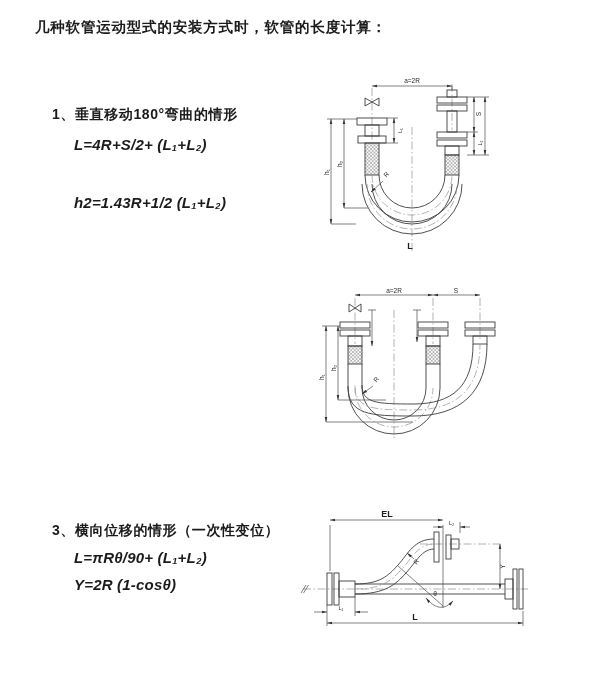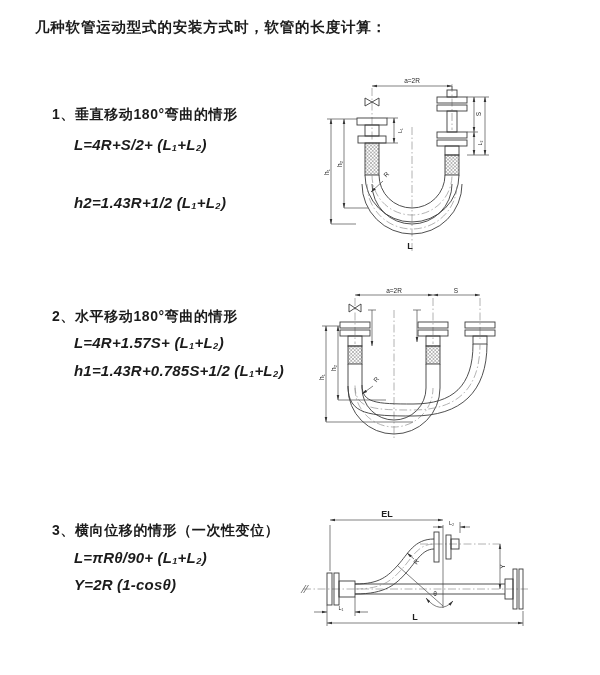--- a/index.html
+++ b/index.html
@@ -21,23 +21,20 @@
 <body>
 
 <div class="page">
 
   <div class="t title">几种软管运动型式的安装方式时，软管的长度计算：</div>
 
   <div class="t h" style="left:52px;top:106px">1、垂直移动180°弯曲的情形</div>
   <div class="t f" style="left:74px;top:136px">L=4R+S/2+ (L₁+L₂)</div>
   <div class="t f" style="left:74px;top:194px">h2=1.43R+1/2 (L₁+L₂)</div>
 
-  <div class="t h" style="left:52px;top:308px">2、水平移动180°弯曲的情形</div>
-  <div class="t f" style="left:74px;top:334px">L=4R+1.57S+ (L₁+L₂)</div>
-  <div class="t f" style="left:74px;top:362px">h1=1.43R+0.785S+1/2 (L₁+L₂)</div>
 
   <div class="t h" style="left:52px;top:522px">3、横向位移的情形（一次性变位）</div>
   <div class="t f" style="left:74px;top:549px">L=πRθ/90+ (L₁+L₂)</div>
   <div class="t f" style="left:74px;top:576px">Y=2R (1-cosθ)</div>
 
   <svg class="diag" style="left:322px;top:72px" width="266" height="186" viewBox="0 0 266 186">
     <defs>
       <pattern id="h1" width="3.5" height="3.5" patternUnits="userSpaceOnUse">
         <path d="M0,3.5 L3.5,0 M0,0 L3.5,3.5" stroke="#787878" stroke-width="0.5"></path>
       </pattern>

